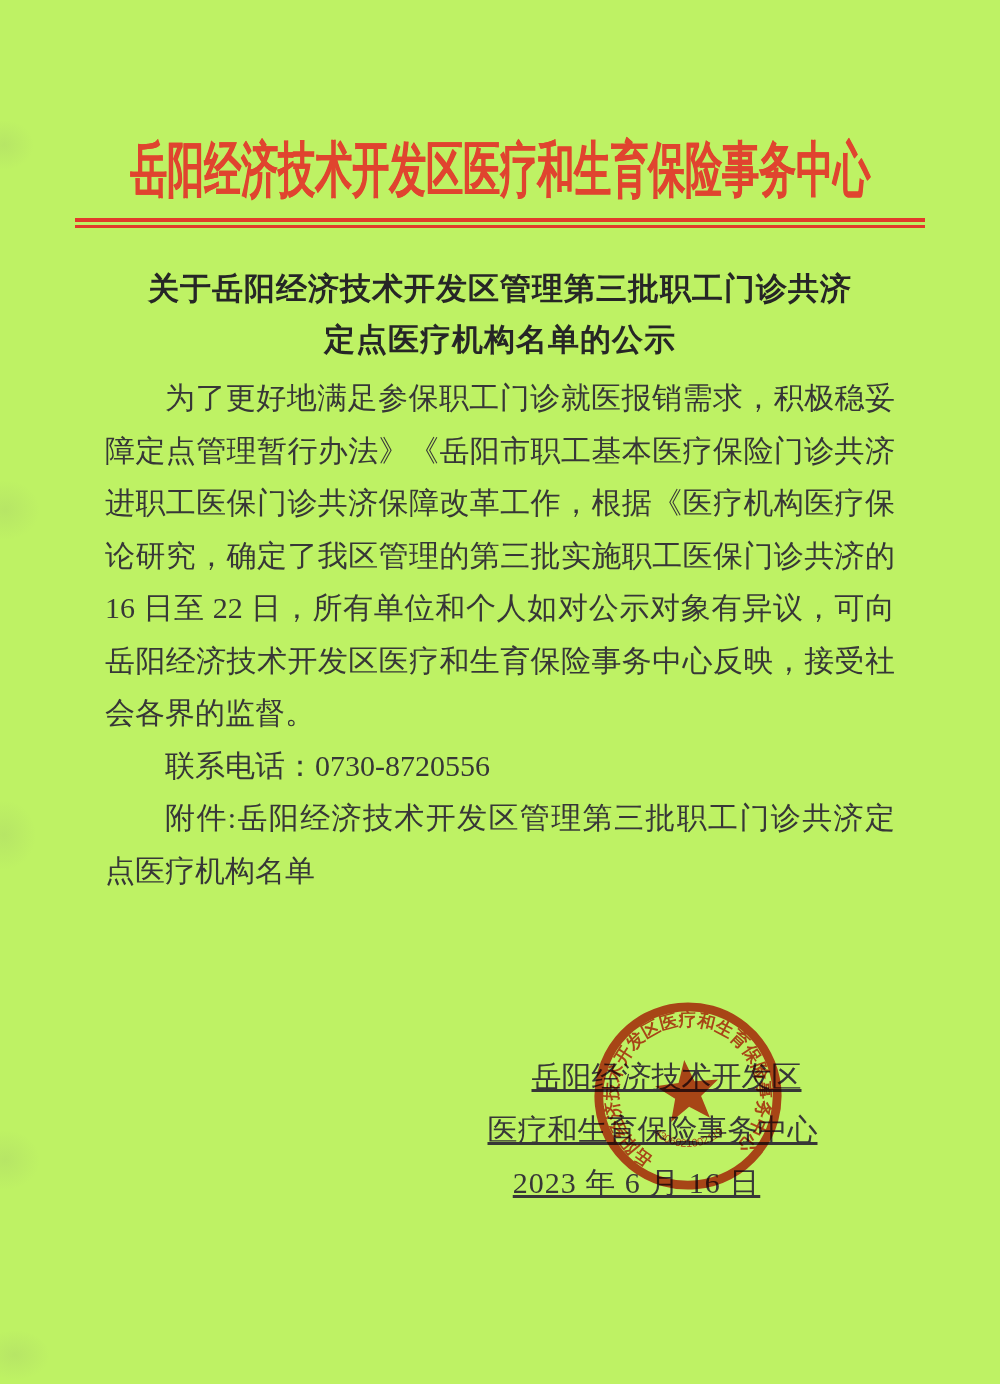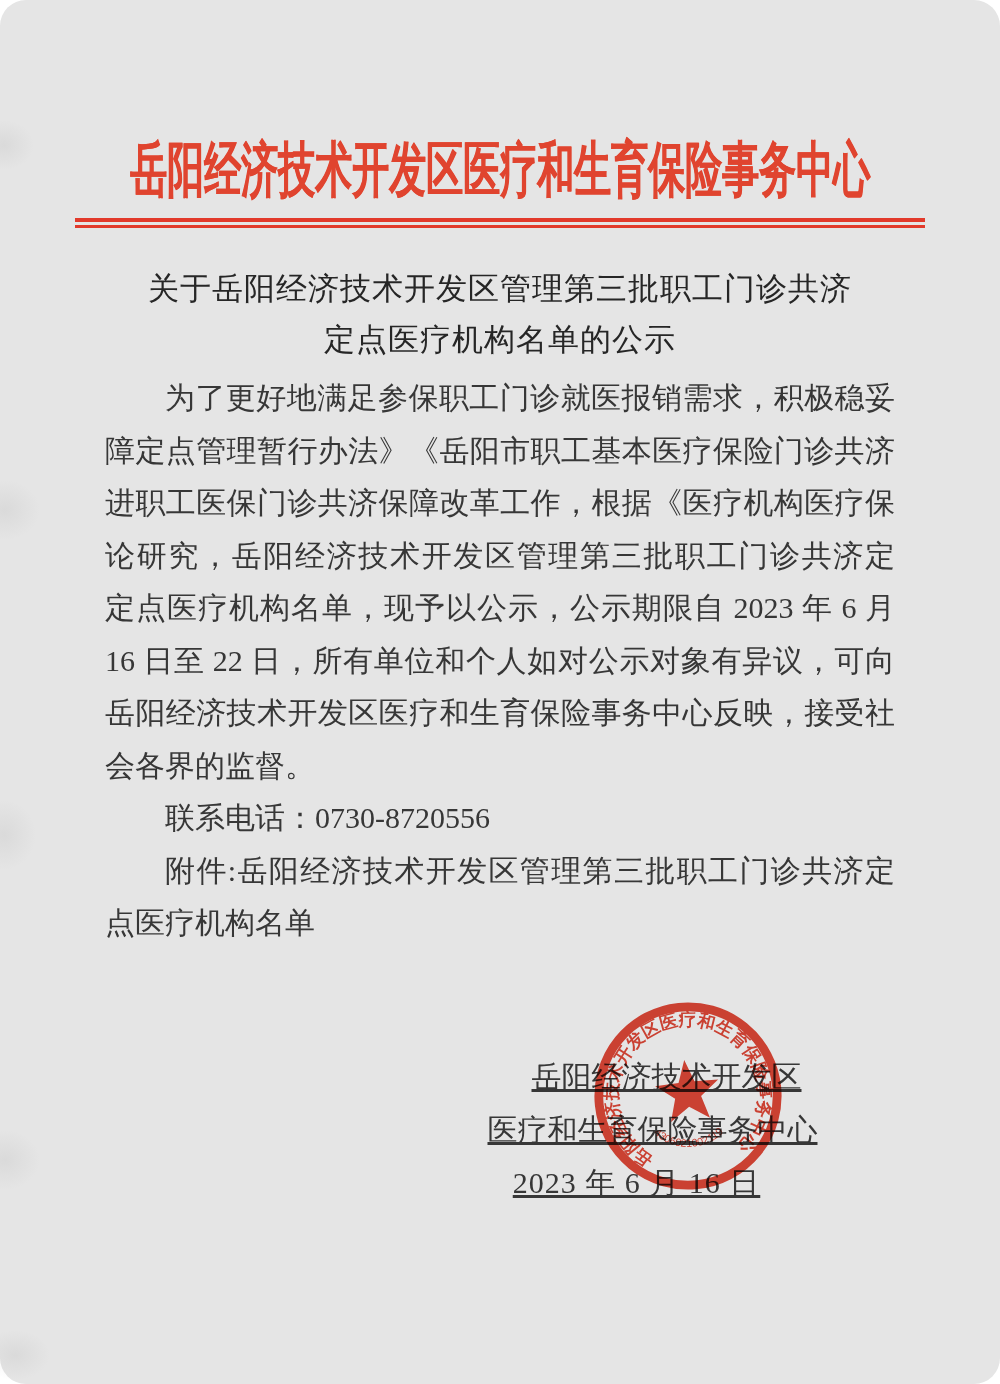--- a/index.html
+++ b/index.html
@@ -10,22 +10,21 @@
   body {
     width: 1000px;
     height: 1384px;
     position: relative;
     overflow: hidden;
     font-family: "Liberation Serif", serif;
   }
   .page {
     position: absolute;
     inset: 0;
-    background: #e5e5e5;
-    border-radius: 26px;
+    background: #bef264;
   }
   
   .smudge {
     position: absolute;
     border-radius: 50%;
     background: radial-gradient(closest-side, rgba(120,120,120,0.10), rgba(120,120,120,0));
     pointer-events: none;
   }
   .smudge.s1 { left: -26px; top: 120px;  width: 60px; height: 50px; }
   .smudge.s2 { left: -30px; top: 480px;  width: 70px; height: 60px; }
@@ -64,21 +63,21 @@
   .red-rule .rule-b { height: 2.5px; background: #e23a2b; }
 
   
   .doc-title {
     position: absolute;
     top: 263px;
     left: 0;
     right: 0;
     text-align: center;
     font-family: "Liberation Sans", sans-serif;
-    font-weight: 400;
+    font-weight: 700;
     font-size: 31px;
     line-height: 51px;
     color: #262626;
     letter-spacing: 1px;
   }
 
   
   .body-text {
     position: absolute;
     top: 372px;
@@ -157,22 +156,21 @@
 
   <div class="doc-title">
     <div>关于岳阳经济技术开发区管理第三批职工门诊共济</div>
     <div>定点医疗机构名单的公示</div>
   </div>
 
   <div class="body-text">
     <div class="jline ind">为了更好地满足参保职工门诊就医报销需求，积极稳妥推</div>
     <div class="jline">障定点管理暂行办法》《岳阳市职工基本医疗保险门诊共济</div>
     <div class="jline">进职工医保门诊共济保障改革工作，根据《医疗机构医疗保</div>
-    <div class="jline">论研究，岳阳经济技术开发区管理第三批职工门诊共济定</div>
-    <div class="jline">定点医疗机构名单，现予以公示，公示期限自 2023 年 6 月</div>
+    <div class="jline">论研究，确定了我区管理的第三批实施职工医保门诊共济的</div>
     <div class="jline">16 日至 22 日，所有单位和个人如对公示对象有异议，可向</div>
     <div class="jline">岳阳经济技术开发区医疗和生育保险事务中心反映，接受社</div>
     <div class="plain">会各界的监督。</div>
     <div class="plain ind">联系电话：0730-8720556</div>
     <div class="jline ind">附件:岳阳经济技术开发区管理第三批职工门诊共济定</div>
     <div class="plain">点医疗机构名单</div>
   </div>
 
   <div class="signature">
     <div class="sig1">岳阳经济技术开发区</div>

